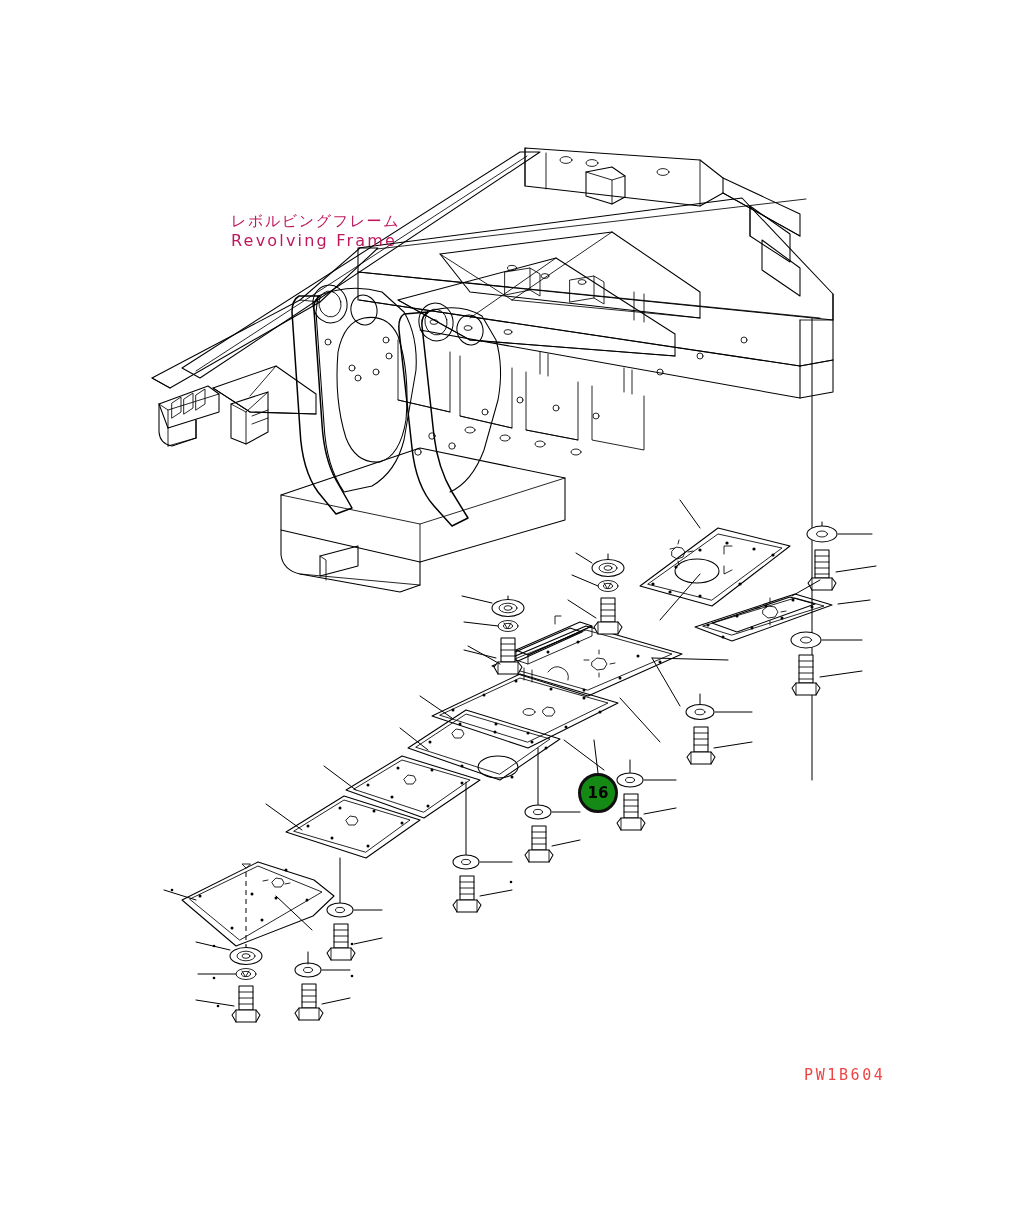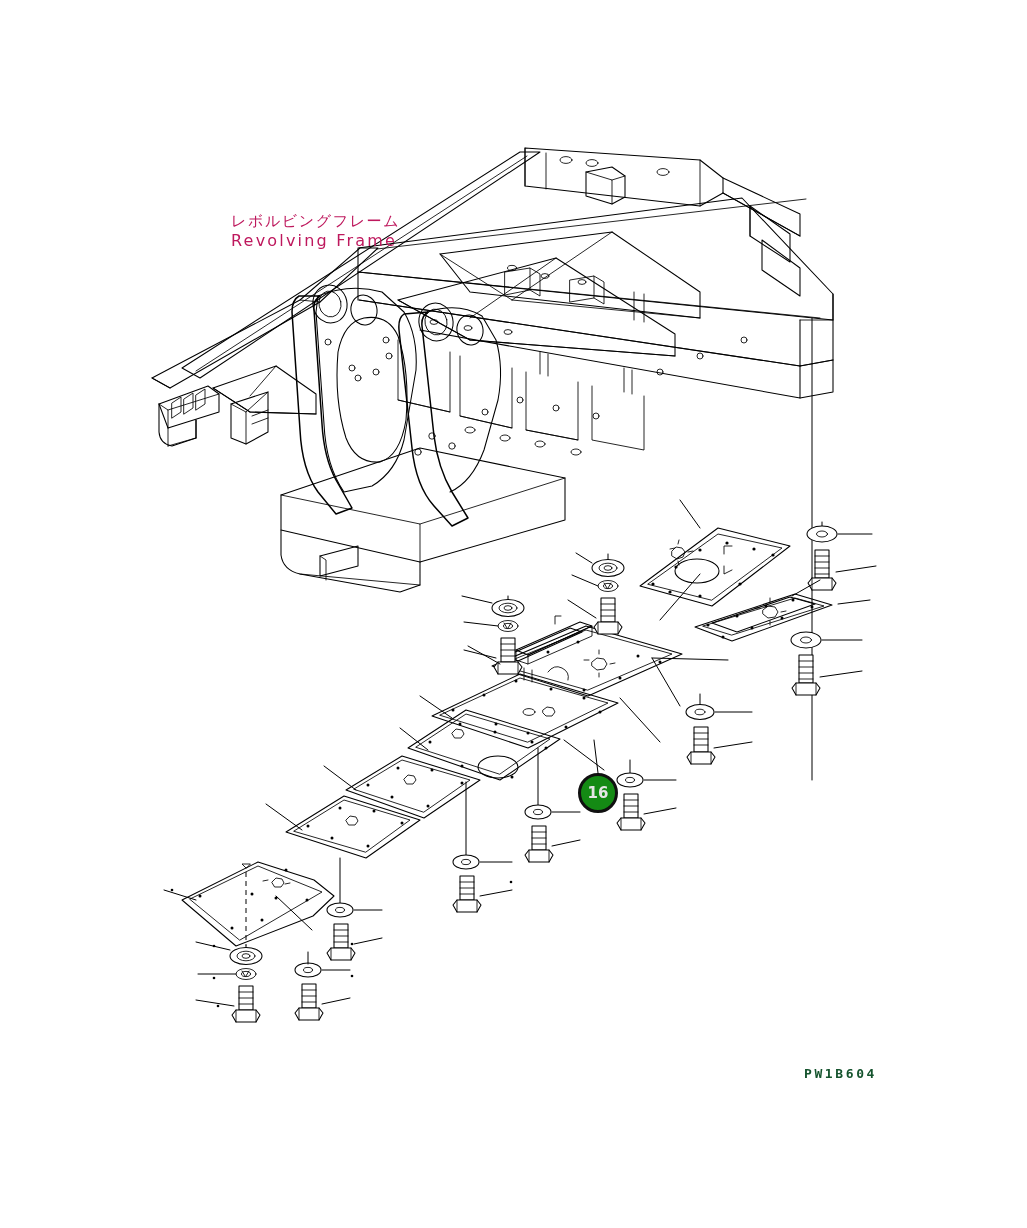--- a/index.html
+++ b/index.html
@@ -22,31 +22,31 @@
 
   .lbl{
     position:absolute;
     font-family:"DejaVu Sans","Liberation Sans",sans-serif;
     color:#be185d;white-space:pre;
   }
   #lbl-jp{left:231px;top:213px;font-size:15px;letter-spacing:1.6px;line-height:17px;}
   #lbl-en{left:231px;top:233px;font-size:16px;letter-spacing:2.2px;line-height:16px;}
   #code{
     position:absolute;left:804px;top:1066px;
-    font-size:13px;letter-spacing:2.6px;font-weight:bold;
-    font-family:"DejaVu Sans Mono","Liberation Mono",monospace;color:#14532d;
+    font-size:15px;letter-spacing:2.6px;font-weight:normal;
+    font-family:"DejaVu Sans Mono","Liberation Mono",monospace;color:#ef4444;
   }
   #badge{
     position:absolute;left:578px;top:773px;width:40px;height:40px;
     border-radius:50%;
     background:#148a14;
     border:3.5px solid #101010;
     box-sizing:border-box;
     display:flex;align-items:center;justify-content:center;
-    color:#e5e5e5;font-size:15px;font-weight:bold;
+    color:#000000;font-size:15px;font-weight:bold;
     font-family:"DejaVu Sans","Liberation Sans",sans-serif;
     letter-spacing:0px;
   }
 </style>
 </head>
 <body>
 
 <div id="sheet">
 
   <svg id="dwg" viewBox="0 0 1027 1228">

